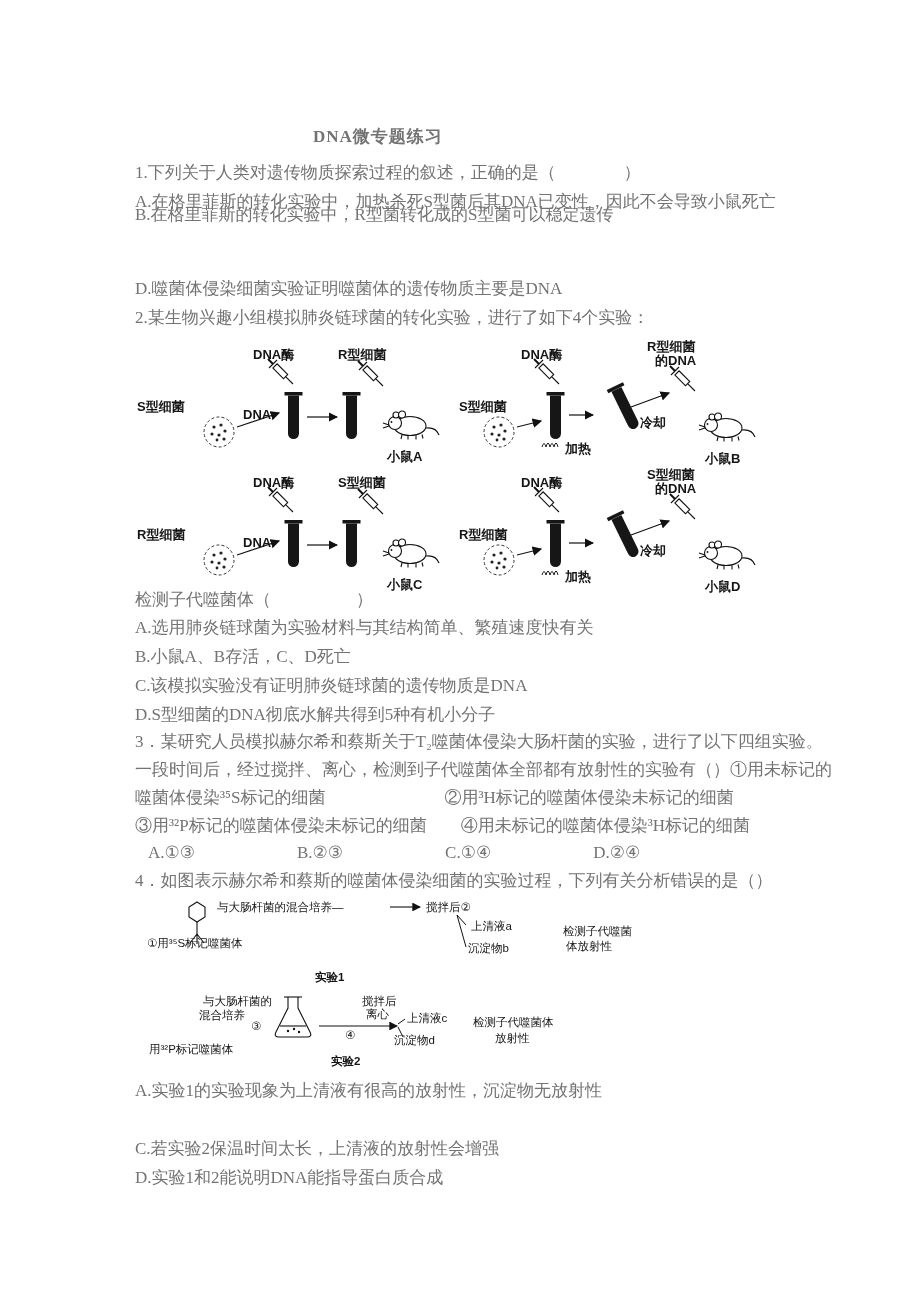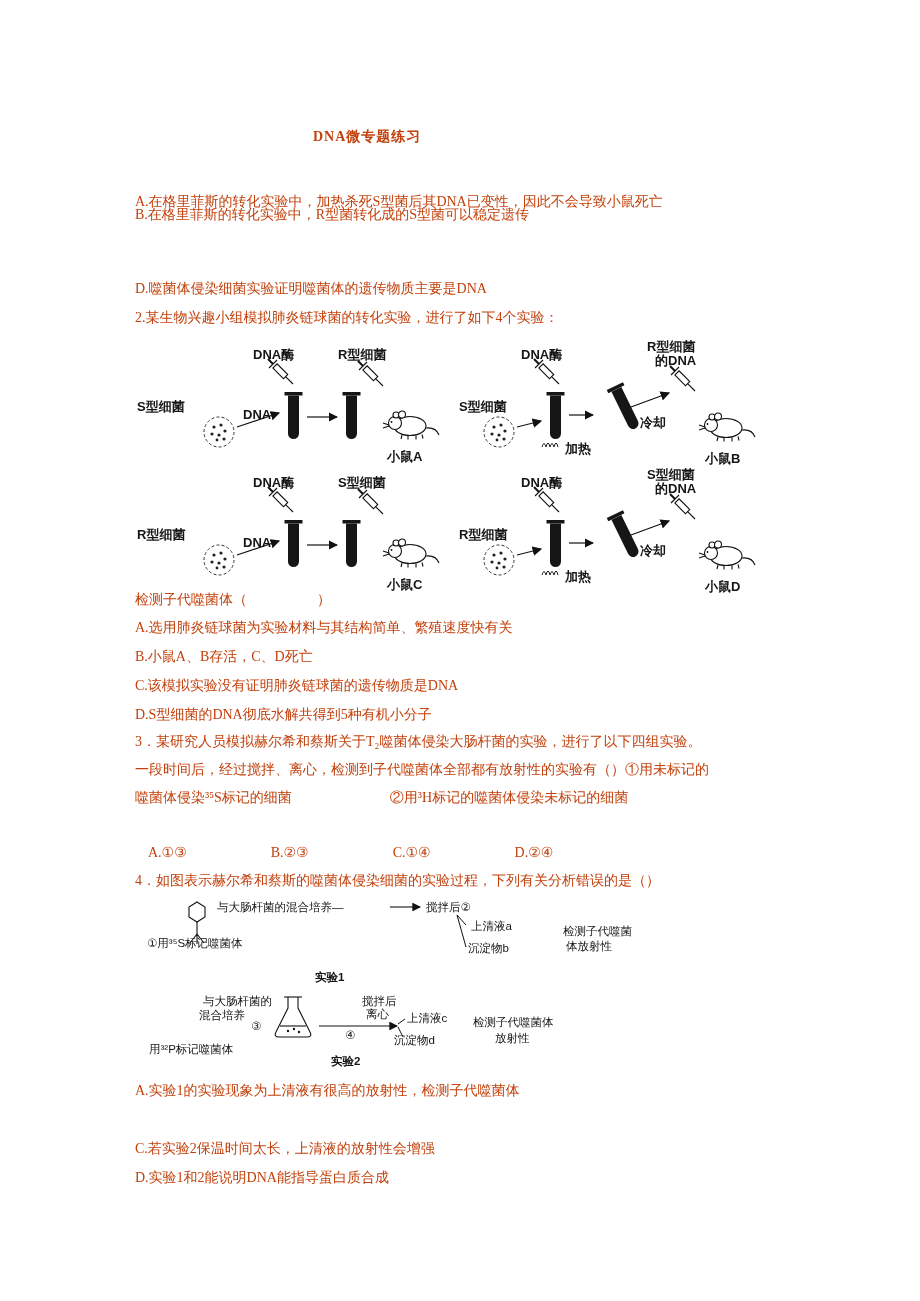--- a/index.html
+++ b/index.html
@@ -1,33 +1,34 @@
 <!DOCTYPE html>
 <html><head>
 <meta charset="utf-8">
 <style>
   * { margin:0; padding:0; box-sizing:border-box; }
   html,body { background:#ffffff; }
   body { font-family:"Liberation Serif","DejaVu Serif",serif; color:#151515; }
   .page { position:relative; width:920px; height:1301px; background:#ffffff; overflow:hidden; }
-  .line { position:absolute; left:135px; font-size:14px; line-height:22px; white-space:pre; color:#c2410c; }
+  .line { position:absolute; left:135px; font-size:17px; line-height:22px; white-space:pre; color:#737373; }
   .title { font-weight:bold; letter-spacing:1px; }
   .abs { position:absolute; }
   svg text { fill:#151515; }
   .dlab { font-size:13px; font-weight:bold; font-family:"Liberation Sans","DejaVu Sans",sans-serif; }
   .d2   { font-size:11.5px; font-family:"Liberation Sans","DejaVu Sans",sans-serif; }
   .d2b  { font-size:11.5px; font-weight:bold; font-family:"Liberation Sans","DejaVu Sans",sans-serif; }
 </style>
 </head>
 <body>
 
 <div class="page">
 
   <div class="line title" style="left:313px; top:126px">DNA微专题练习</div>
 
+  <div class="line" style="top:162px">1.下列关于人类对遗传物质探索过程的叙述，正确的是（　　　　）</div>
   <div class="line" style="top:191px">A.在格里菲斯的转化实验中，加热杀死S型菌后其DNA已变性，因此不会导致小鼠死亡</div>
   <div class="line" style="top:204px">B.在格里菲斯的转化实验中，R型菌转化成的S型菌可以稳定遗传</div>
   <div class="line" style="top:278px">D.噬菌体侵染细菌实验证明噬菌体的遗传物质主要是DNA</div>
 
   <div class="line" style="top:307px">2.某生物兴趣小组模拟肺炎链球菌的转化实验，进行了如下4个实验：</div>
 
   <svg class="abs" style="left:135px; top:335px" width="640" height="262" viewBox="0 0 640 262">
     <defs>
       <marker id="ah" markerWidth="8" markerHeight="8" refX="7" refY="4" orient="auto">
         <path d="M0,0 L8,4 L0,8 z" fill="#111"></path>
@@ -144,20 +145,21 @@
 
   <div class="line" style="top:589px">检测子代噬菌体（　　　　　）</div>
   <div class="line" style="top:617px">A.选用肺炎链球菌为实验材料与其结构简单、繁殖速度快有关</div>
   <div class="line" style="top:646px">B.小鼠A、B存活，C、D死亡</div>
   <div class="line" style="top:675px">C.该模拟实验没有证明肺炎链球菌的遗传物质是DNA</div>
   <div class="line" style="top:704px">D.S型细菌的DNA彻底水解共得到5种有机小分子</div>
 
   <div class="line" style="top:731px">3．某研究人员模拟赫尔希和蔡斯关于T₂噬菌体侵染大肠杆菌的实验，进行了以下四组实验。</div>
   <div class="line" style="top:759px">一段时间后，经过搅拌、离心，检测到子代噬菌体全部都有放射性的实验有（）①用未标记的</div>
   <div class="line" style="top:787px">噬菌体侵染³⁵S标记的细菌　　　　　　　②用³H标记的噬菌体侵染未标记的细菌</div>
+  <div class="line" style="top:815px">③用³²P标记的噬菌体侵染未标记的细菌　　④用未标记的噬菌体侵染³H标记的细菌</div>
   <div class="line" style="top:842px; left:148px">A.①③　　　　　　B.②③　　　　　　C.①④　　　　　　D.②④</div>
 
   <div class="line" style="top:870px">4．如图表示赫尔希和蔡斯的噬菌体侵染细菌的实验过程，下列有关分析错误的是（）</div>
 
   <svg class="abs" style="left:135px; top:893px" width="520" height="185" viewBox="0 0 520 185">
     <defs>
       <g id="phage" stroke="#111" fill="none" stroke-width="1.1">
         <polygon points="0,-10 8,-5 8,5 0,10 -8,5 -8,-5"></polygon>
         <line x1="0" y1="10" x2="0" y2="22"></line>
         <path d="M0,22 l-7,9 M0,22 v10 M0,22 l7,9"></path>
@@ -203,17 +205,17 @@
       <line x1="263" y1="134" x2="268" y2="144" stroke="#111" stroke-width="1"></line>
       <text x="272" y="129" class="d2">上清液c</text>
       <text x="259" y="151" class="d2">沉淀物d</text>
       <text x="338" y="133" class="d2">检测子代噬菌体</text>
       <text x="360" y="149" class="d2">放射性</text>
       <text x="14" y="160" class="d2">用³²P标记噬菌体</text>
       <text x="196" y="172" class="d2b">实验2</text>
     </g>
   </svg>
 
-  <div class="line" style="top:1080px">A.实验1的实验现象为上清液有很高的放射性，检测子代噬菌体</div>
+  <div class="line" style="top:1080px">A.实验1的实验现象为上清液有很高的放射性，沉淀物无放射性</div>
   <div class="line" style="top:1138px">C.若实验2保温时间太长，上清液的放射性会增强</div>
   <div class="line" style="top:1167px">D.实验1和2能说明DNA能指导蛋白质合成</div>
 
 </div>
 
 </body></html>

